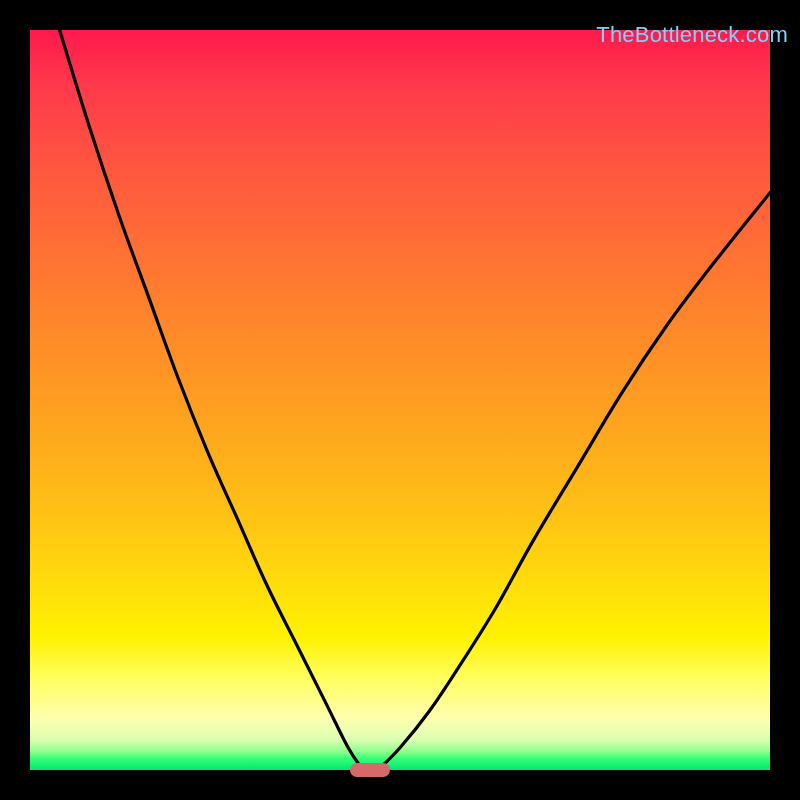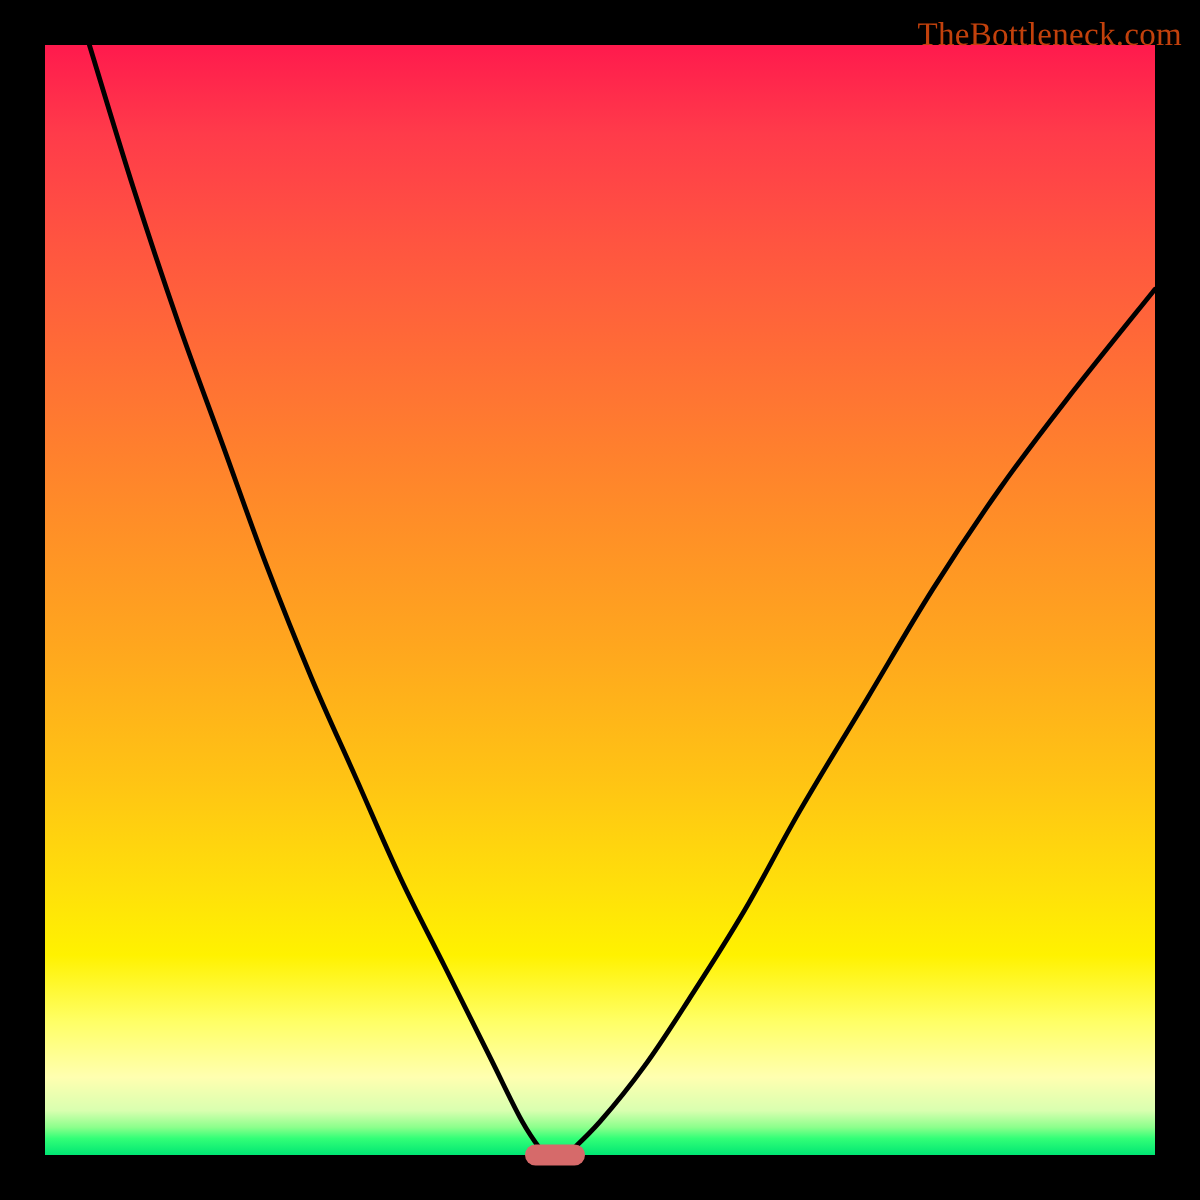--- a/index.html
+++ b/index.html
@@ -53,28 +53,27 @@
   .minmarker {
     position: absolute;
     width: 40px;
     height: 14px;
     border-radius: 7px;
     background: #d66a6a;
     transform: translate(-50%, -50%);
   }
   .watermark {
     position: absolute;
-    top: 10px;
+    top: 22px;
     right: 12px;
-    color: #c2410c;
+    color: #7dd3fc;
     font-size: 22px;
     font-weight: 500;
     letter-spacing: 0.2px;
     user-select: none;
-    font-family: Liberation Serif, serif;
   }
 </style>
 </head>
 <body>
 
 <div class="wrap">
 
   <div class="plot">
     <svg class="curve" viewBox="0 0 740 740" preserveAspectRatio="none">
       <path id="curve-left" fill="none" stroke="#000" stroke-width="3.2" stroke-linecap="round" d="M 29.6 0 C 34.928000000000004 17.316000000000006, 48.544000000000004 62.90000000000005, 59.2 96.20000000000005 C 69.856 129.50000000000006, 78.14399999999999 154.364, 88.8 185 C 99.456 215.636, 107.744 237.09599999999998, 118.4 266.4 C 129.056 295.70399999999995, 137.344 319.828, 148 347.79999999999995 C 158.656 375.77199999999993, 166.944 396.492, 177.6 421.8 C 188.256 447.108, 196.544 464.424, 207.20000000000002 488.4 C 217.85600000000002 512.376, 226.144 532.356, 236.8 555 C 247.45600000000002 577.644, 255.74399999999997 592.888, 266.4 614.2 C 277.056 635.5120000000001, 286.676 654.752, 296 673.4 C 305.324 692.048, 311.53999999999996 705.8119999999999, 318.2 717.8 C 324.86 729.788, 330.336 736.004, 333 740"></path>

